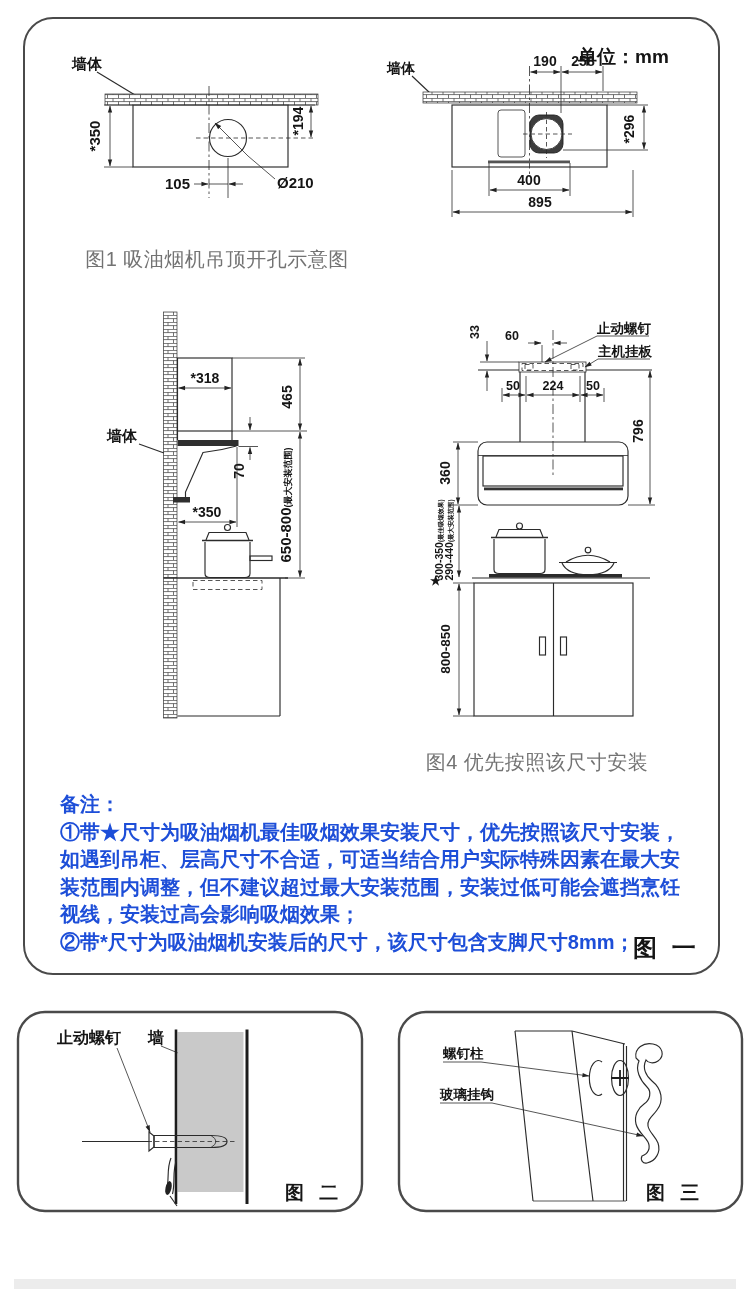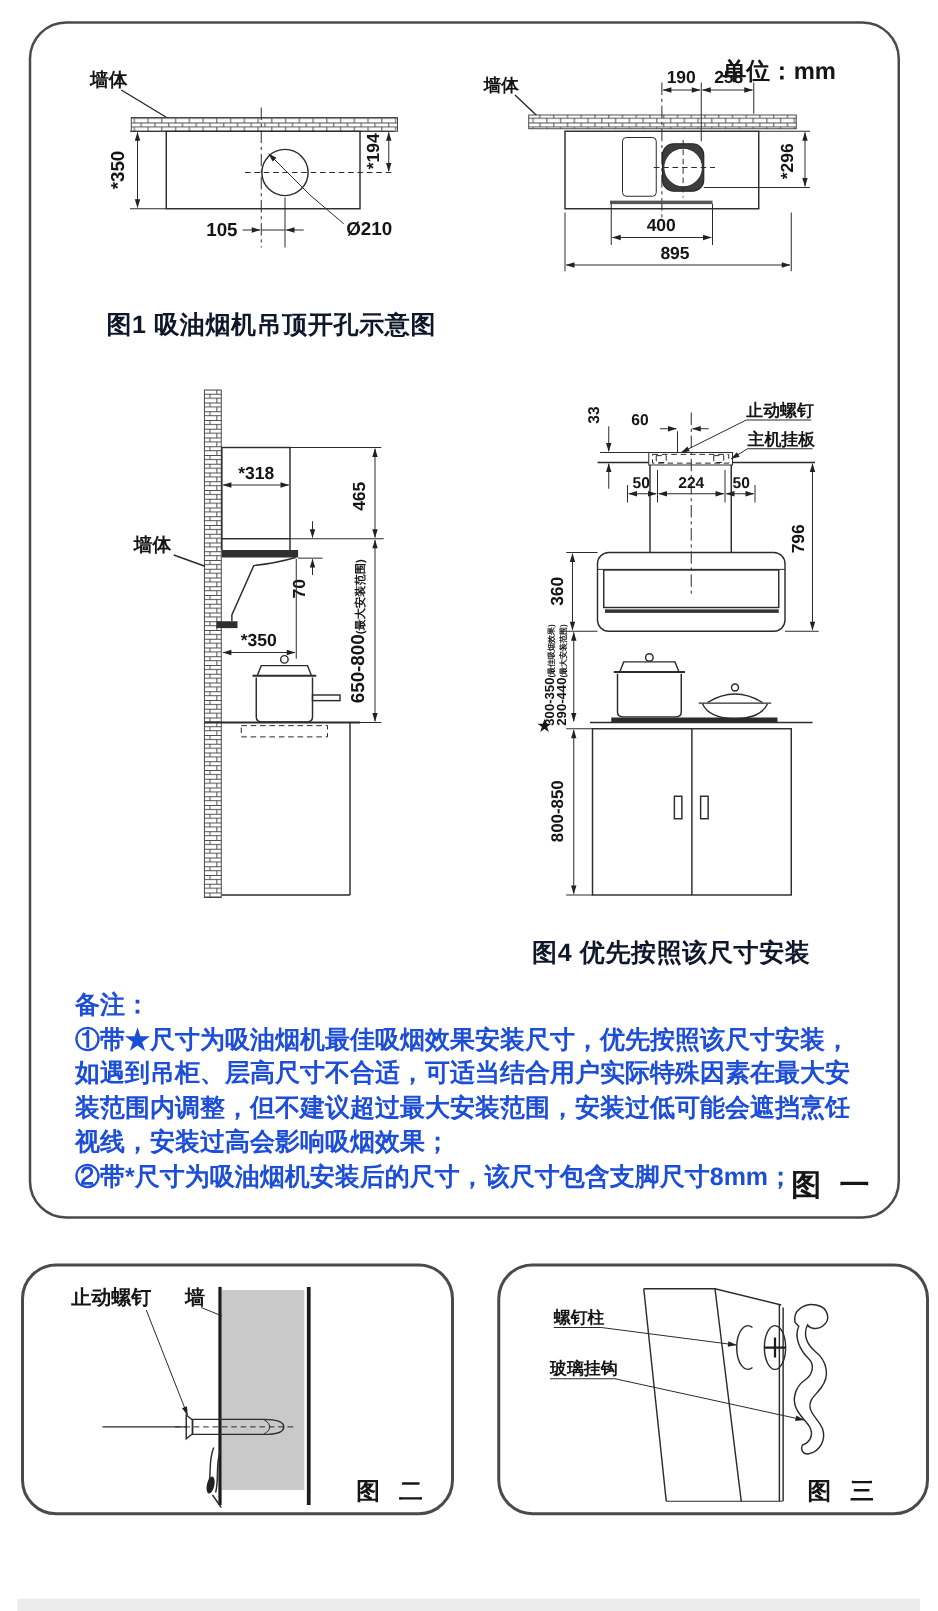--- a/index.html
+++ b/index.html
@@ -1,22 +1,22 @@
 <!DOCTYPE html>
 <html><head>
 <meta charset="utf-8">
 <style>
   html,body{margin:0;padding:0;background:#fff;}
   .page{position:relative;width:750px;height:1289px;background:#fff;overflow:hidden;
         font-family:"Liberation Sans",sans-serif;color:#151515;}
   .main-panel{position:absolute;left:23px;top:17px;width:693px;height:954px;
         border:2.2px solid #4a4a4a;border-radius:30px;background:#fff;}
   .abs{position:absolute;}
-  .caption{position:absolute;font-size:20px;font-weight:700;text-align:center;
-        letter-spacing:.5px;color:#0f172a;}
+  .caption{position:absolute;font-size:20px;font-weight:400;text-align:center;
+        letter-spacing:.5px;color:#737373;}
   .unit{position:absolute;font-size:19px;font-weight:700;}
   .sheet-label{position:absolute;font-size:24px;font-weight:700;letter-spacing:4px;}
   .notes{position:absolute;left:60px;top:791px;width:632px;font-size:20px;
         font-weight:600;line-height:27.5px;color:#1d4ed8;}
   .notes .nt{margin:0;}
   svg{position:absolute;overflow:visible;}
   svg text{fill:#151515;font-family:"Liberation Sans",sans-serif;font-weight:700;}
   .s{stroke:#2b2b2b;fill:none;stroke-width:1.15;}
   .s2{stroke:#2b2b2b;fill:none;stroke-width:1.6;}
   .thin{stroke:#2b2b2b;fill:none;stroke-width:.8;}

